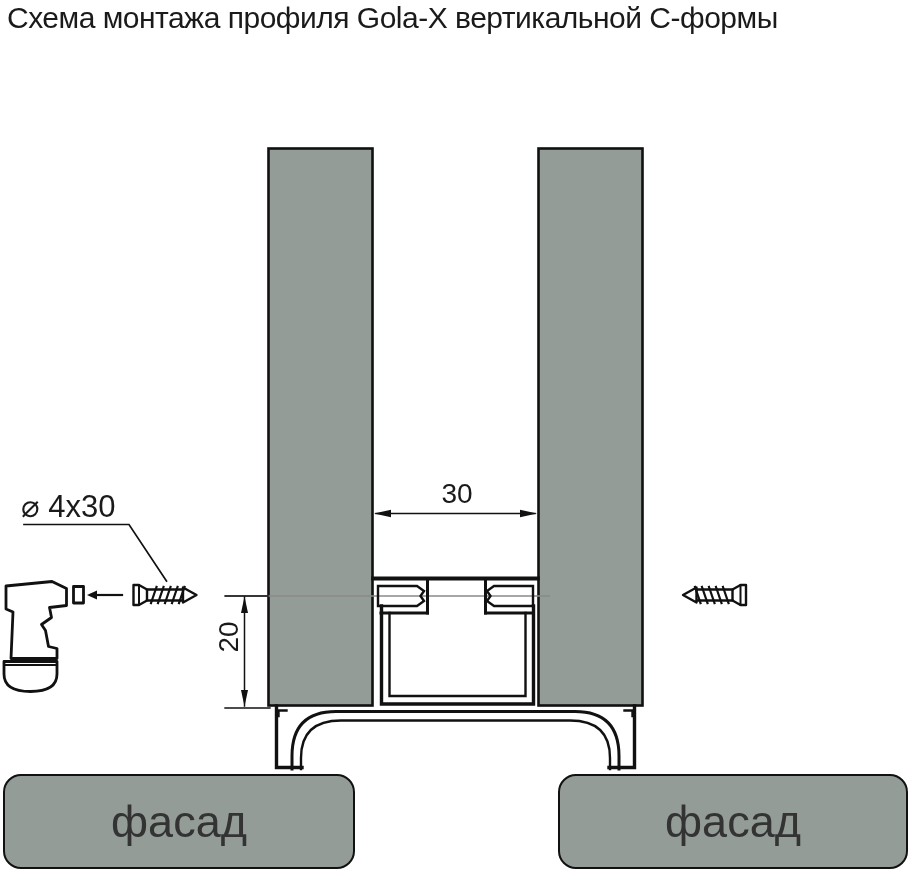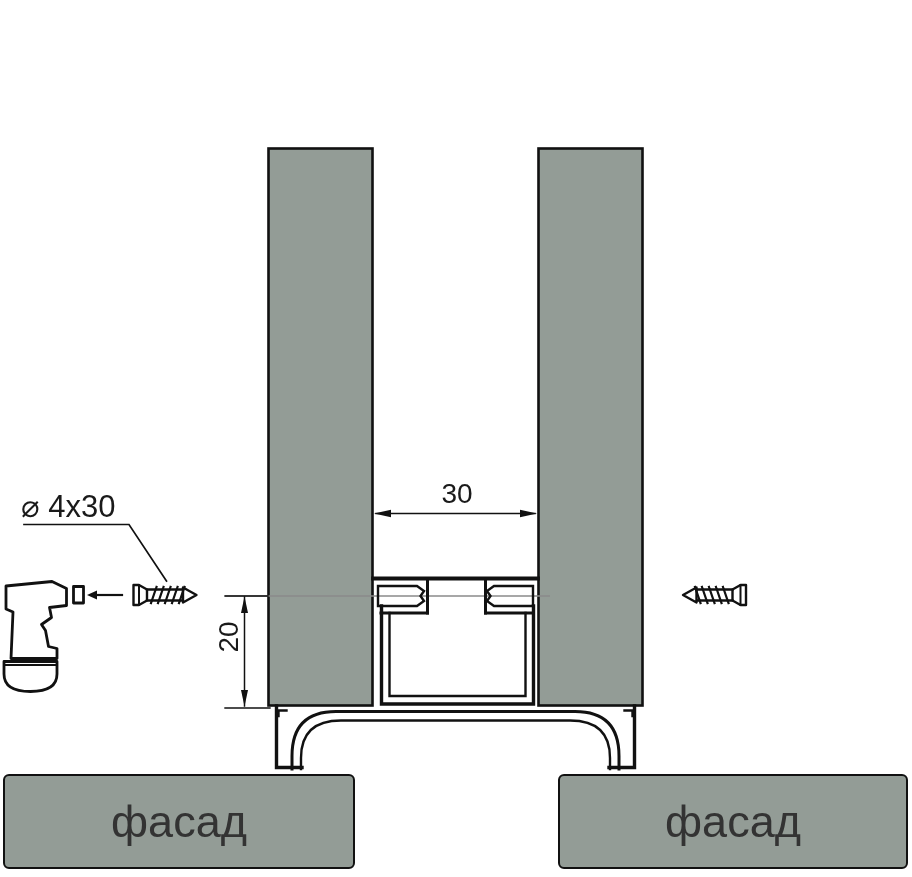--- a/index.html
+++ b/index.html
@@ -9,21 +9,21 @@
   }
   #stage svg{position:absolute;left:0;top:0;}
   .t{position:absolute;white-space:nowrap;}
   .title{left:7px;top:1px;font-size:30px;letter-spacing:-0.5px;color:var(--text,#1a1a1a);}
   .screw-spec{left:21px;top:488px;font-size:31px;text-align:center;}
   .dim30{left:427px;top:478px;width:60px;text-align:center;font-size:28px;}
   .dim20{left:200px;top:623px;width:54px;height:28px;text-align:center;font-size:28px;
          transform:rotate(-90deg);transform-origin:center;}
   .facade{
     position:absolute;top:774px;height:95px;background:var(--panel-fill,#939C96);
-    border:2.6px solid #111;border-radius:6px;box-sizing:border-box;
+    border:2.6px solid #111;border-radius:18px;box-sizing:border-box;
     display:flex;align-items:center;justify-content:center;
     font-size:45px;color:#333;
   }
   .facade.left{left:3px;width:352px;}
   .facade.right{left:558px;width:350px;}
   .panel{fill:var(--panel-fill,#939C96);stroke:#111;stroke-width:2.6;}
   .ln{stroke:#111;fill:none;stroke-linecap:square;}
   .cl{stroke:var(--centerline,#8a8a8a);stroke-width:1.3;fill:none;}
   .arrow{fill:#111;stroke:none;}
   .icon{stroke:#111;fill:#fff;stroke-linejoin:round;stroke-linecap:round;}
@@ -95,17 +95,18 @@
     </g>
   </svg>
 
   <div class="facade left">
     <span>фасад</span>
   </div>
   <div class="facade right">
     <span>фасад</span>
   </div>
 
+  <div class="t title">Схема монтажа профиля Gola-X вертикальной С-формы</div>
   <div class="t screw-spec">⌀ 4x30</div>
   <div class="t dim30">30</div>
   <div class="t dim20">20</div>
 
 </div>
 
 </body></html>

